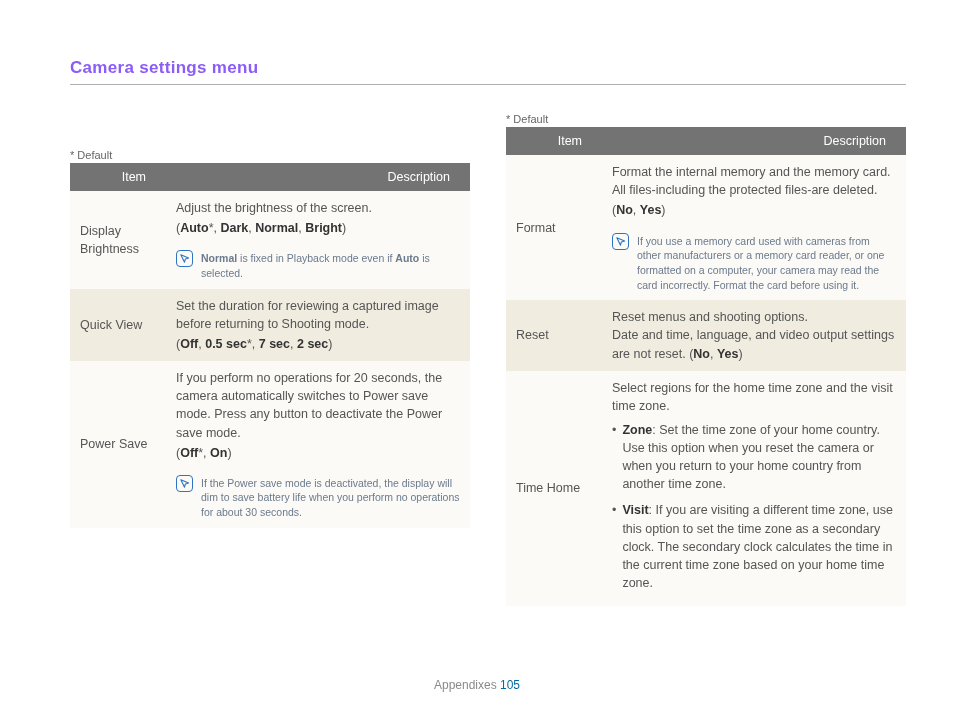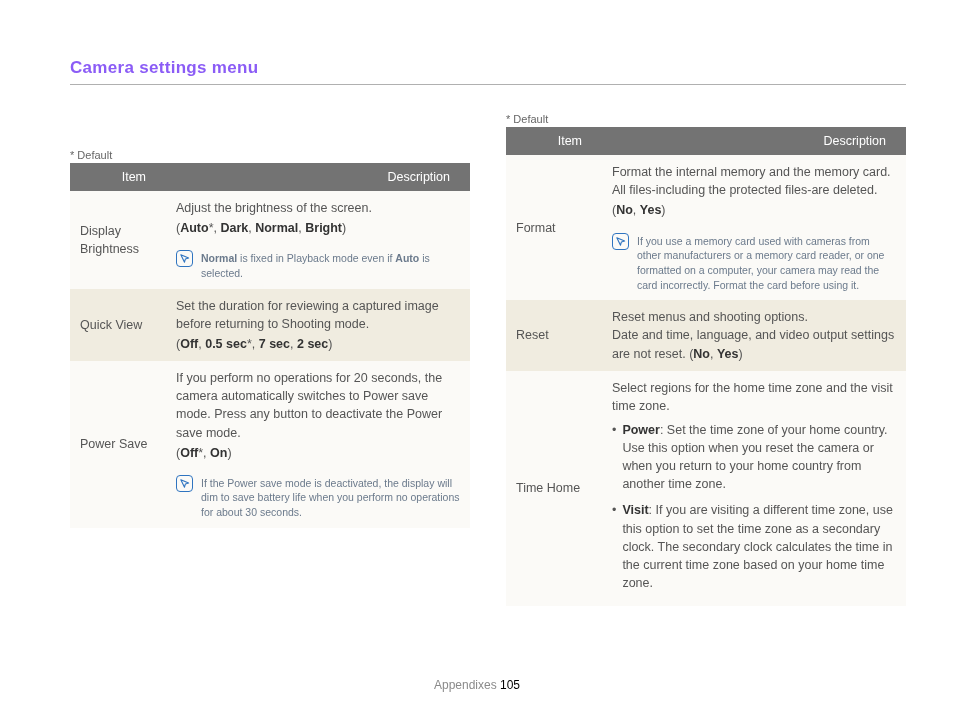--- a/index.html
+++ b/index.html
@@ -116,21 +116,21 @@
   }
   ul.opts li .li-body b { font-weight: 700; color: #333; }
   .footer {
     position: absolute;
     bottom: 28px;
     left: 0; right: 0;
     text-align: center;
     font-size: 12px;
     color: #8a8a8a;
   }
-  .footer .pg { color: #000000; }
+  .footer .pg { color: #0369a1; }
 </style>
 </head>
 <body>
 
 <div class="page-title">Camera settings menu</div>
 <hr class="rule">
 
 <div class="columns">
 
   <div class="col">
@@ -216,21 +216,21 @@
               <div class="desc-text">Reset menus and shooting options.</div>
               <div class="desc-text">Date and time, language, and video output settings are not reset.<span class="options"> (<b>No</b>, <b>Yes</b>)</span></div>
             </td>
           </tr>
           <tr>
             <td class="item">Time Home</td>
             <td>
               <div class="desc-text">Select regions for the home time zone and the visit time zone.</div>
               <ul class="opts">
                 <li>
-                  <span class="li-body"><b>Power</b>: Set the time zone of your home country. Use this option when you reset the camera or when you return to your home country from another time zone.</span>
+                  <span class="li-body"><b>Zone</b>: Set the time zone of your home country. Use this option when you reset the camera or when you return to your home country from another time zone.</span>
                 </li>
                 <li>
                   <span class="li-body"><b>Visit</b>: If you are visiting a different time zone, use this option to set the time zone as a secondary clock. The secondary clock calculates the time in the current time zone based on your home time zone.</span>
                 </li>
               </ul>
             </td>
           </tr>
         </tbody>
     </table>
   </div>

